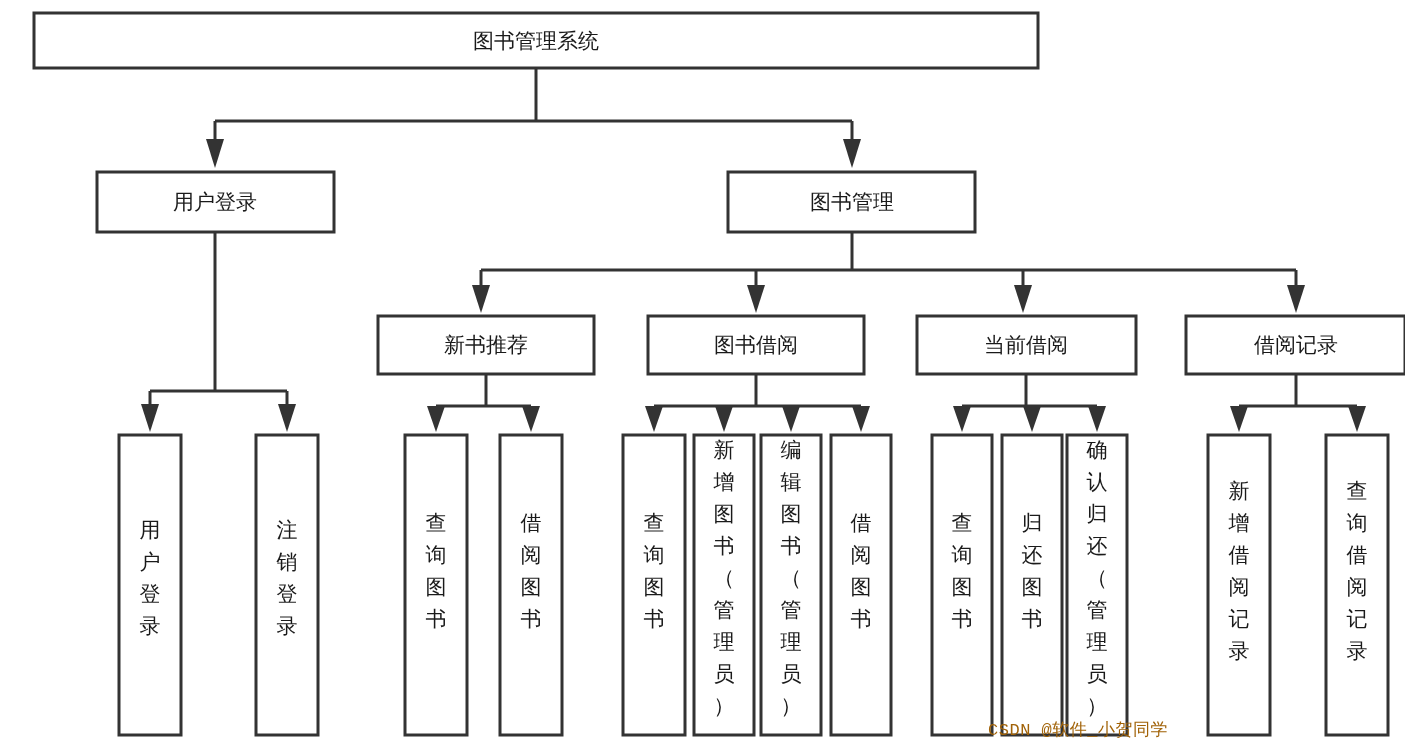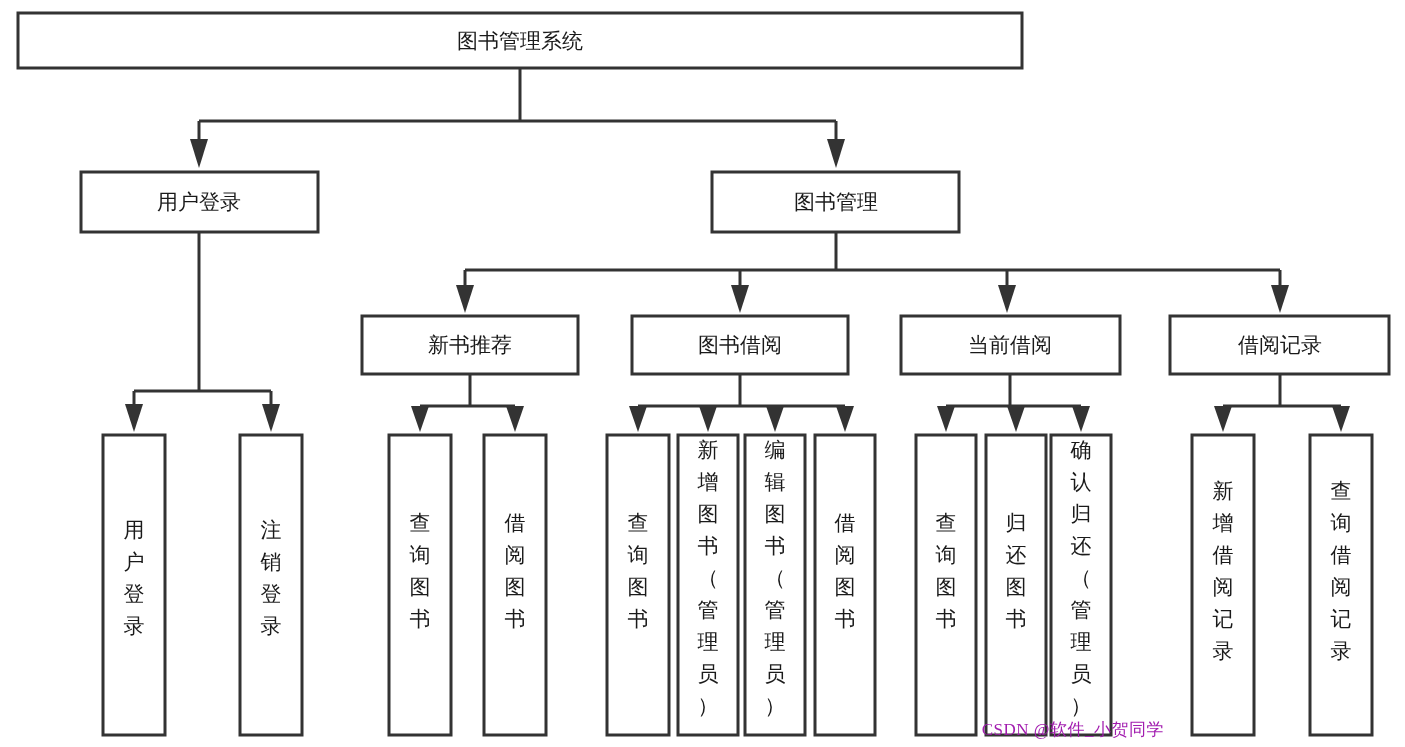--- a/index.html
+++ b/index.html
@@ -12,20 +12,21 @@
     width: 1405px;
     height: 747px;
     font-family: "Liberation Sans", "DejaVu Sans", sans-serif;
     overflow: hidden;
     position: relative;
   }
   #diagram-root {
     position: relative;
     width: 1166px;
     height: 747px;
+    margin-left: 16px;
   }
   svg.diagram-canvas {
     position: absolute;
     top: 0;
     left: 0;
     width: 1405px;
     height: 747px;
     display: block;
   }
   .node-box {
@@ -51,25 +52,25 @@
     dominant-baseline: middle;
   }
   .node-label-v {
     font-family: "Liberation Sans", "DejaVu Sans", sans-serif;
     font-size: 21px;
     fill: #1a1a1a;
     text-anchor: middle;
   }
   .watermark-text {
     position: absolute;
-    right: 2px;
+    right: 14px;
     bottom: 6px;
-    font-family: Liberation Serif, serif;
+    font-family: Liberation Mono, monospace;
     font-size: 17px;
-    color: #a21caf;
+    color: #a16207;
     white-space: nowrap;
     letter-spacing: 0.5px;
     user-select: none;
   }
 </style>
 </head>
 <body>
 
 <div id="diagram-root">
 

